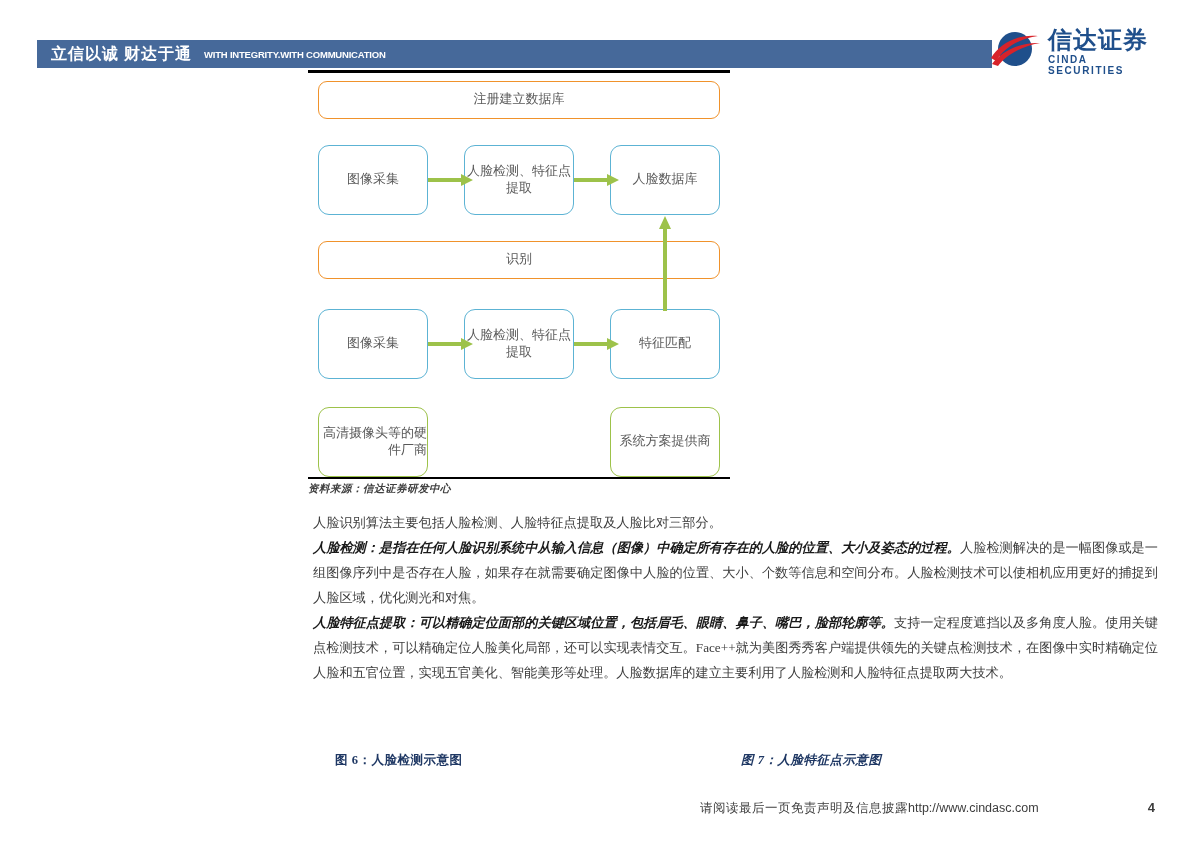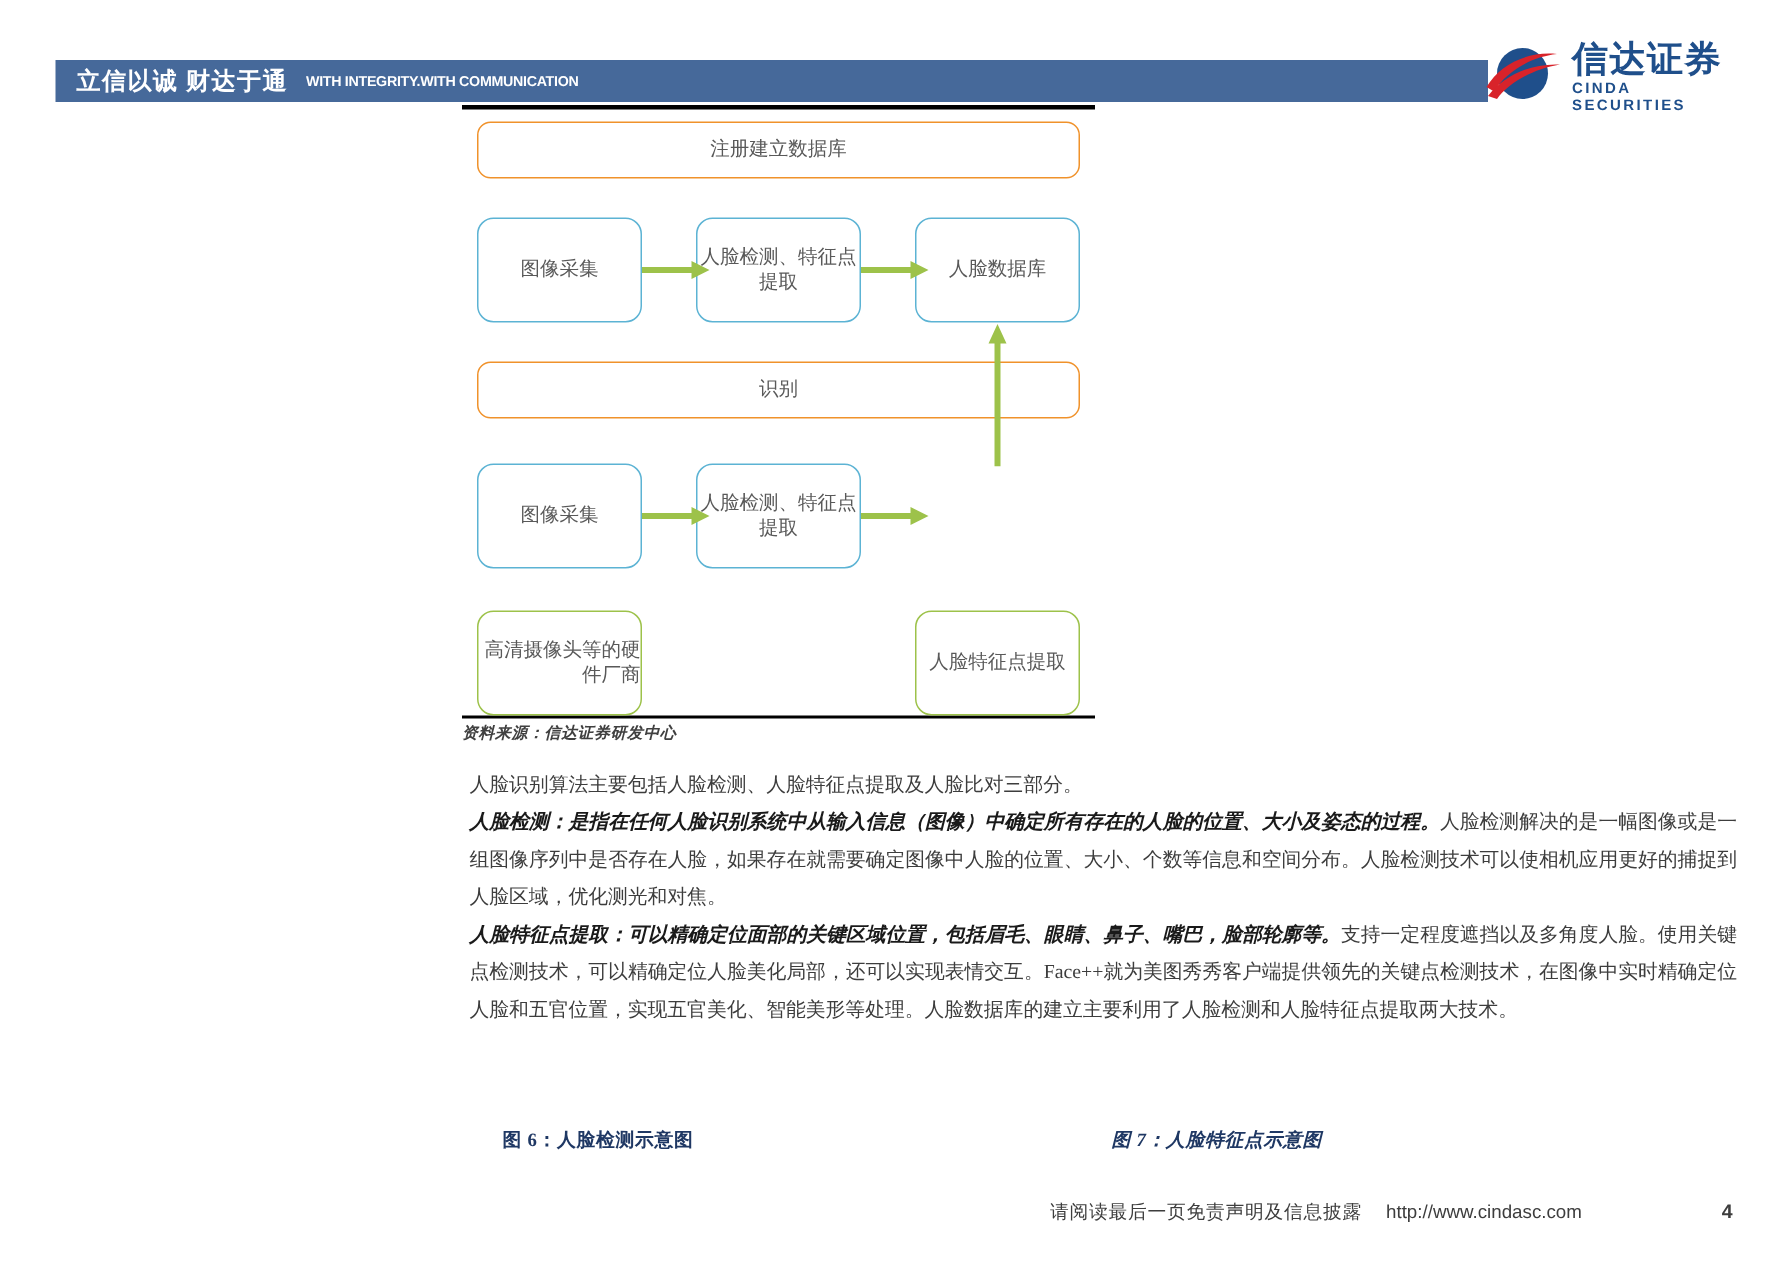--- a/index.html
+++ b/index.html
@@ -230,21 +230,21 @@
   }
   .footer-cn {
     font-size: 12.5px;
     font-family: "Liberation Serif", "DejaVu Serif", serif;
     letter-spacing: 0.5px;
     white-space: nowrap;
   }
   .footer-url {
     font-size: 12.5px;
     font-family: "Liberation Sans", sans-serif;
-    margin-left: 16px;
+    margin-left: 0;
     white-space: nowrap;
   }
   .footer-page {
     font-size: 13px;
     font-weight: bold;
     font-family: "Liberation Sans", sans-serif;
     margin-left: auto;
   }
 </style>
 </head>
@@ -276,23 +276,24 @@
 
     <div class="node band" id="node-register">注册建立数据库</div>
     <div class="node band" id="node-recognize">识别</div>
 
     <div class="node blue row-node" id="node-capture-1">图像采集</div>
     <div class="node blue row-node" id="node-detect-1">人脸检测、特征点提取</div>
     <div class="node blue row-node" id="node-facedb">人脸数据库</div>
 
     <div class="node blue row-node" id="node-capture-2">图像采集</div>
     <div class="node blue row-node" id="node-detect-2">人脸检测、特征点提取</div>
+    <div class="node blue row-node" id="node-match">特征匹配</div>
 
     <div class="node green bottom-node" id="node-hardware">高清摄像头等的硬件厂商</div>
-    <div class="node green bottom-node" id="node-system">人脸特征点提取</div>
+    <div class="node green bottom-node" id="node-system">系统方案提供商</div>
 
     <div class="arrow-h" id="arrow-1">
       <svg width="46" height="14" viewBox="0 0 46 14">
         <path d="M0,5 L33,5 L33,1 L45,7 L33,13 L33,9 L0,9 Z" fill="#9dc24a"></path>
       </svg>
     </div>
     <div class="arrow-h" id="arrow-2">
       <svg width="46" height="14" viewBox="0 0 46 14">
         <path d="M0,5 L33,5 L33,1 L45,7 L33,13 L33,9 L0,9 Z" fill="#9dc24a"></path>
       </svg>

